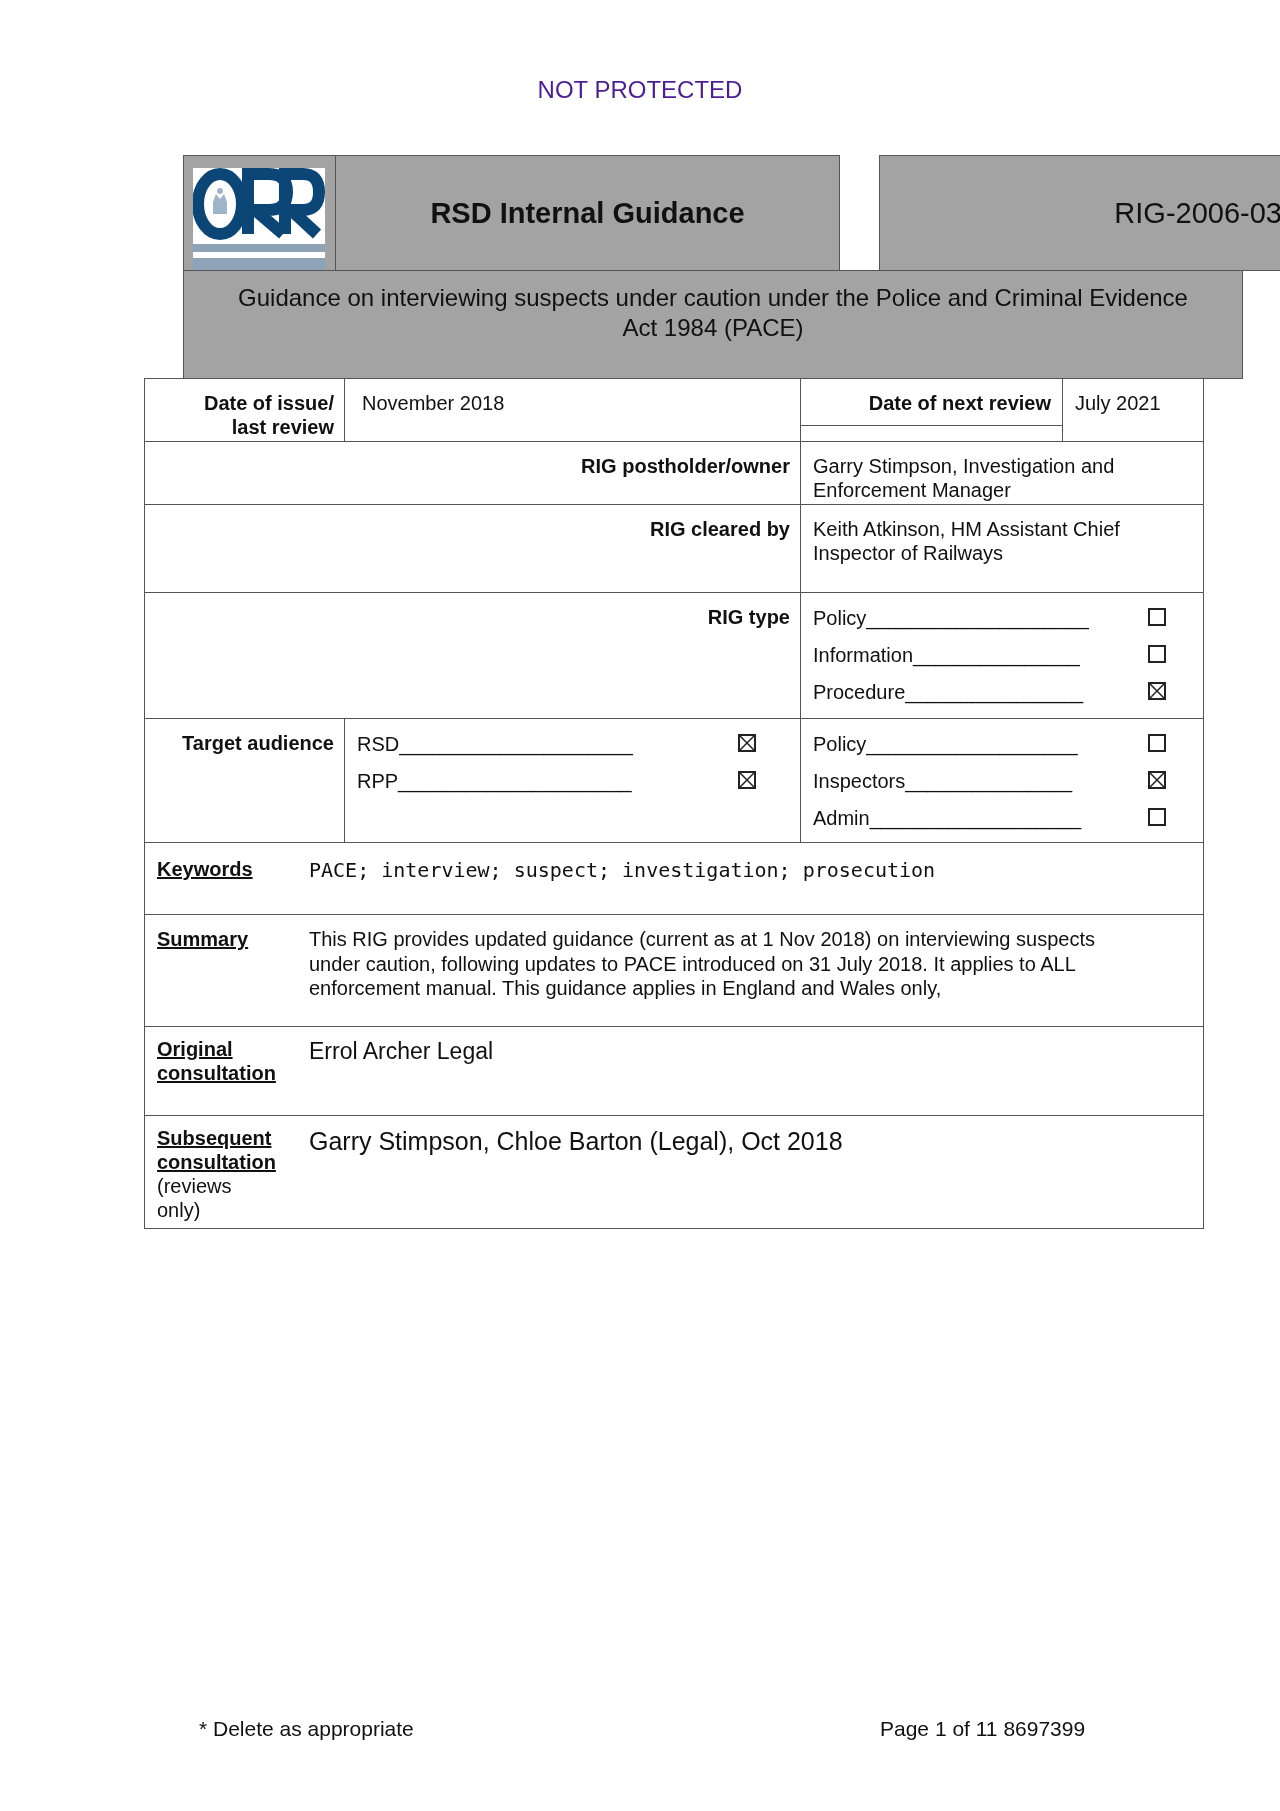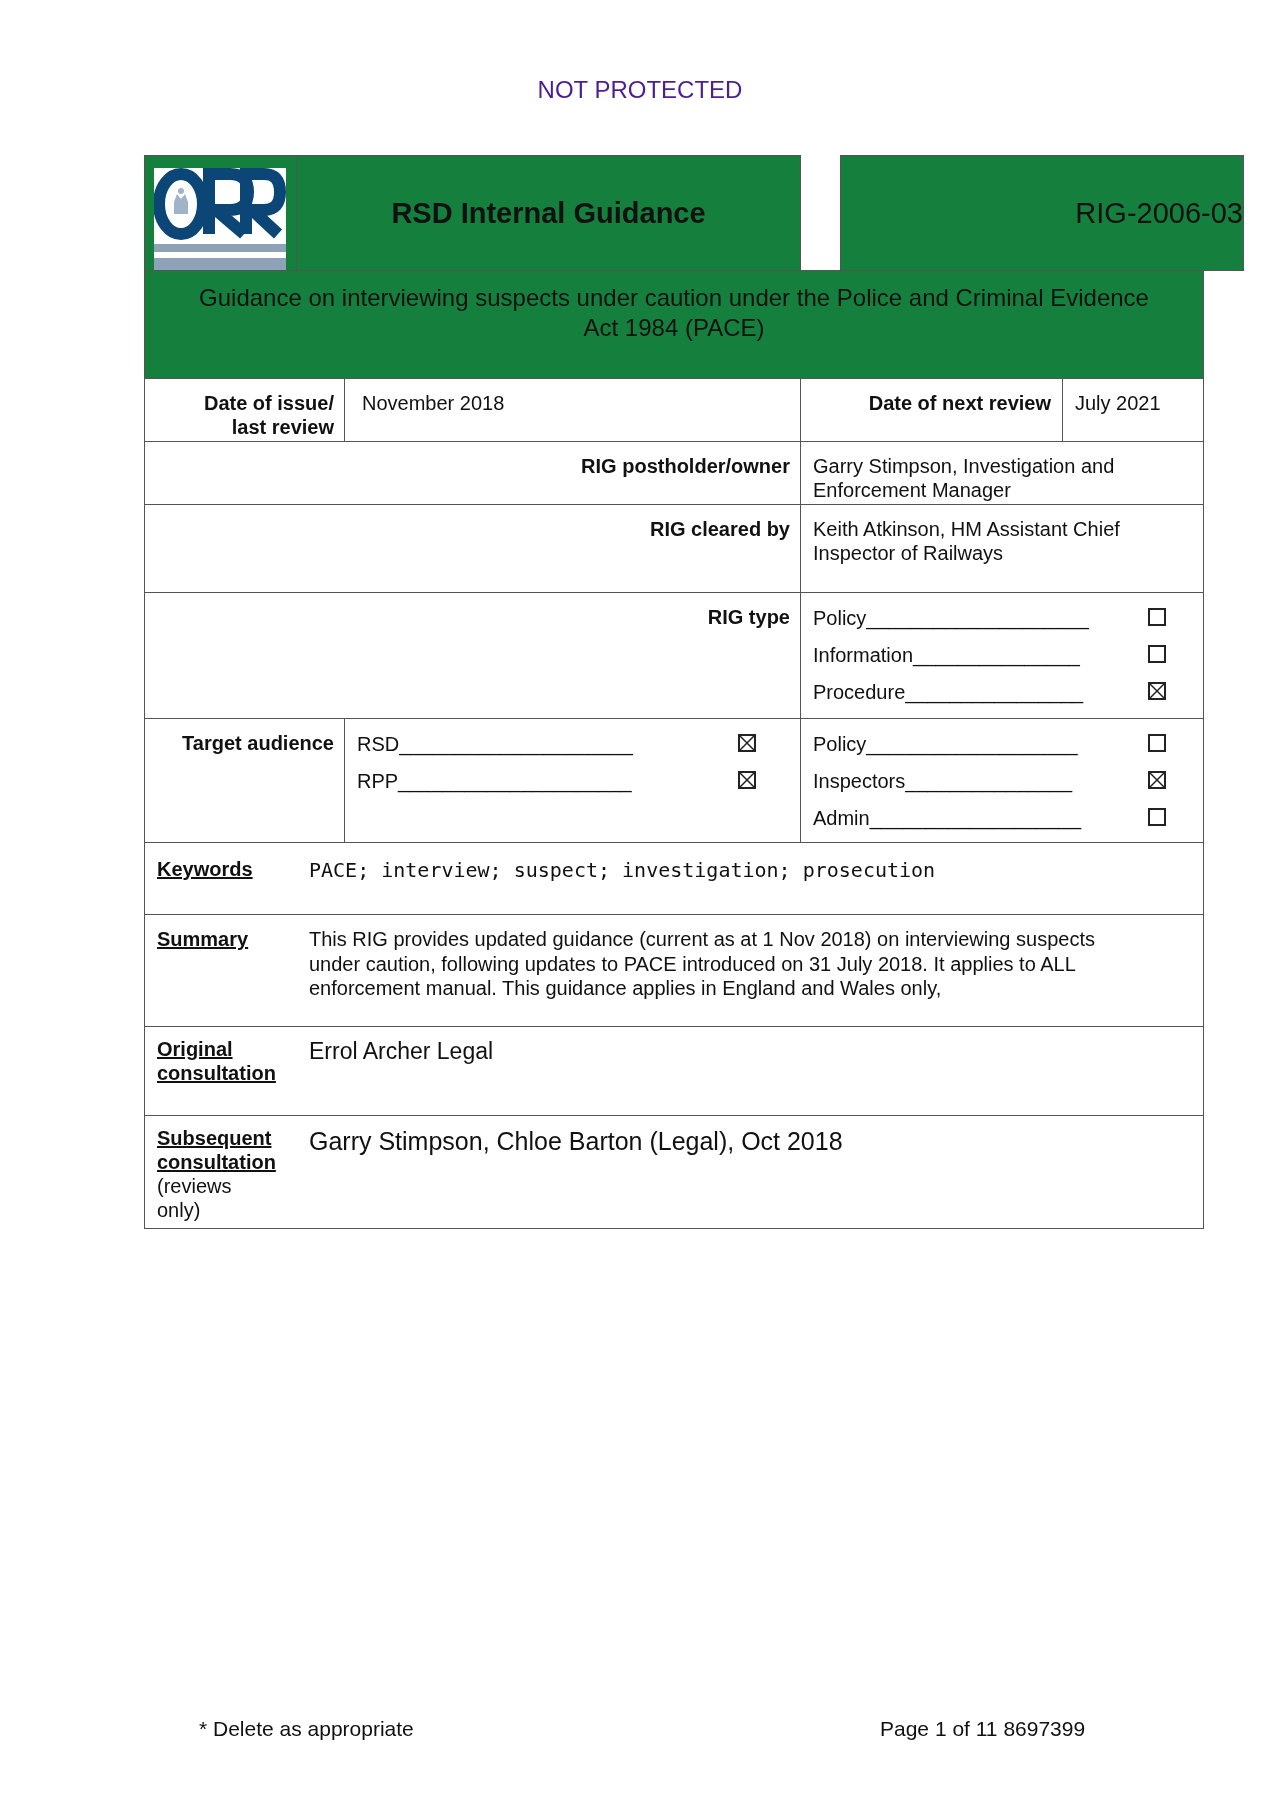--- a/index.html
+++ b/index.html
@@ -1,20 +1,20 @@
 <!DOCTYPE html>
 <html><head>
 <meta charset="utf-8">
 <style>
   html, body { margin:0; padding:0; background:#ffffff; }
   body { width:1280px; height:1811px; position:relative; font-family:"Liberation Sans", sans-serif; color:#111; overflow:hidden; }
   .abs { position:absolute; }
   .header-mark { left:0; width:1280px; top:76px; text-align:center; font-size:24px; color:#4c1d95; }
   .cell { position:absolute; box-sizing:border-box; border:1px solid #555; }
-  .blue { background:#15803d; }
+  .blue { background:#a3a3a3;margin-left:39px; }
   .lbl { font-size:20px; font-weight:bold; text-align:right; line-height:24px; }
   .val { font-size:20px; line-height:24px; }
   .ul { text-decoration:underline; font-weight:bold; font-size:20px; line-height:24px; }
   .mono { font-family:"DejaVu Sans Mono", "Liberation Mono", monospace; font-size:20px; }
   .chk { position:absolute; width:18px; height:18px; border:2px solid #222; box-sizing:border-box; background:#fff; }
   .chk svg { position:absolute; left:0; top:0; width:14px; height:14px; }
   .optline { position:absolute; font-size:20px; line-height:24px; white-space:nowrap; }
   .footer { font-size:21px; top:1717px; }
 </style>
 </head>
@@ -54,21 +54,21 @@
   <div style="font-size:24px;line-height:30px;">Act 1984 (PACE)</div>
 </div>
 
 <div class="cell" style="left:144px;top:378px;width:201px;height:64px;padding:12px 10px 0 0;">
   <div class="lbl">Date of issue/</div>
   <div class="lbl">last review</div>
 </div>
 <div class="cell" style="left:344px;top:378px;width:457px;height:64px;padding:12px 0 0 17px;">
   <div class="val">November 2018</div>
 </div>
-<div class="cell" style="left:800px;top:378px;width:263px;height:64px;padding:12px 11px 0 0;">
+<div class="cell" style="left:800px;top:378px;width:263px;height:48px;padding:12px 11px 0 0;">
   <div class="lbl">Date of next review</div>
 </div>
 <div class="cell" style="left:1062px;top:378px;width:142px;height:64px;padding:12px 0 0 12px;">
   <div class="val">July 2021</div>
 </div>
 
 <div class="cell" style="left:144px;top:441px;width:657px;height:64px;padding:12px 10px 0 4px;">
   <div class="lbl">RIG postholder/owner</div>
 </div>
 <div class="cell" style="left:800px;top:441px;width:404px;height:64px;padding:12px 0 0 12px;">

